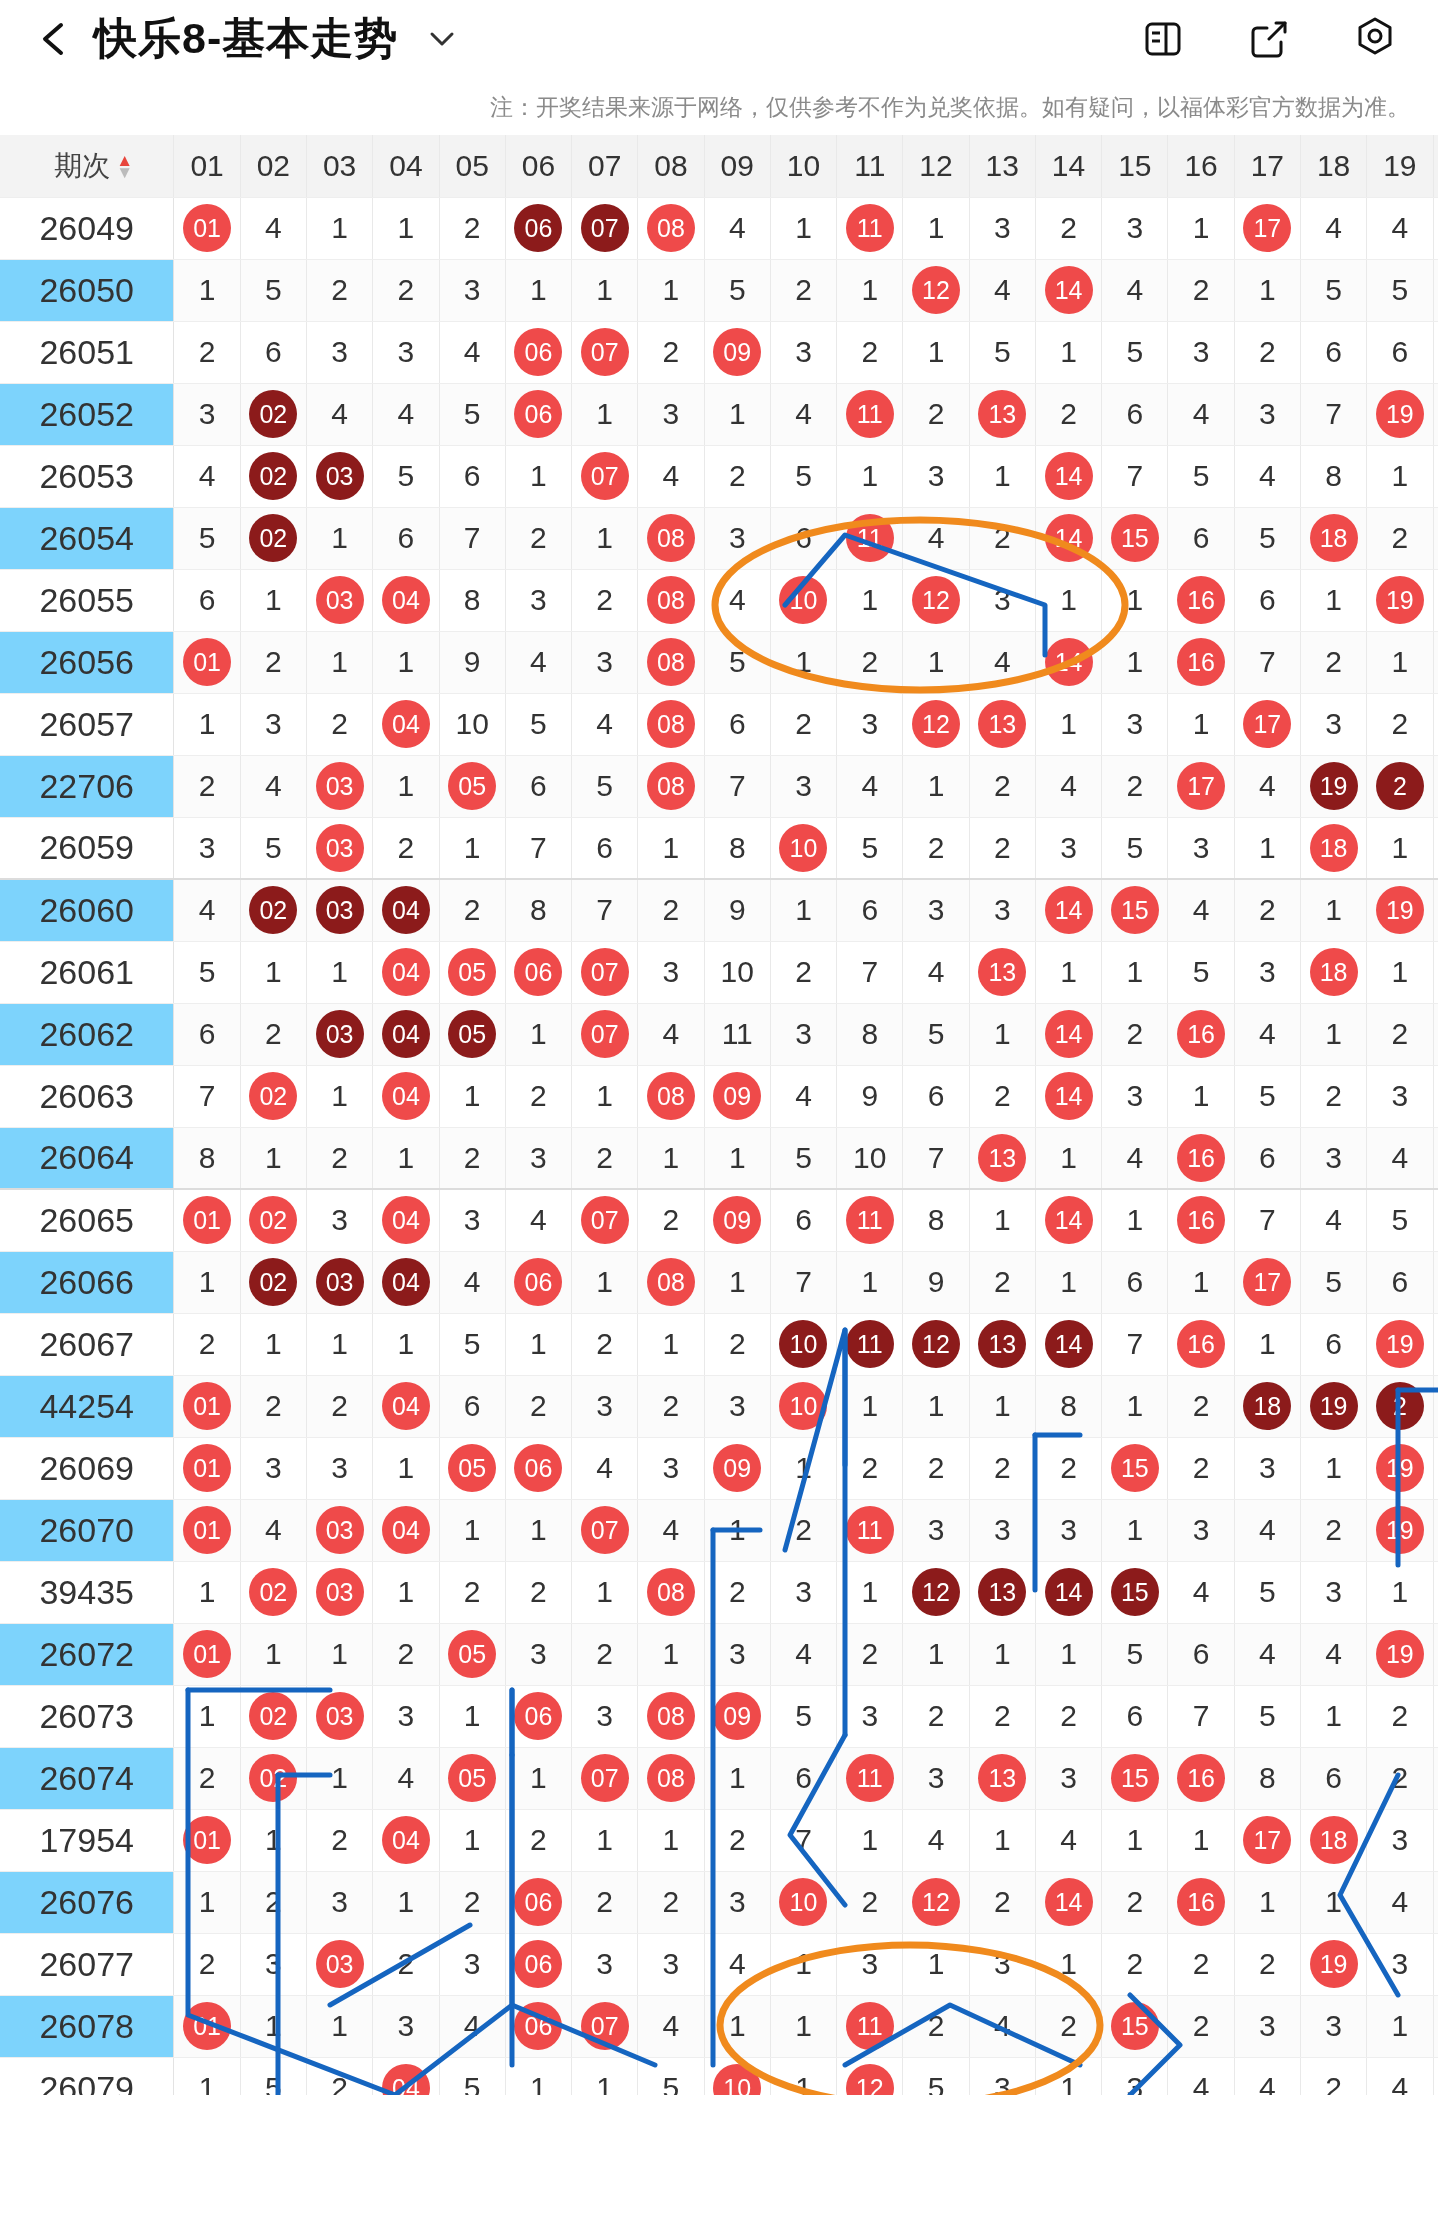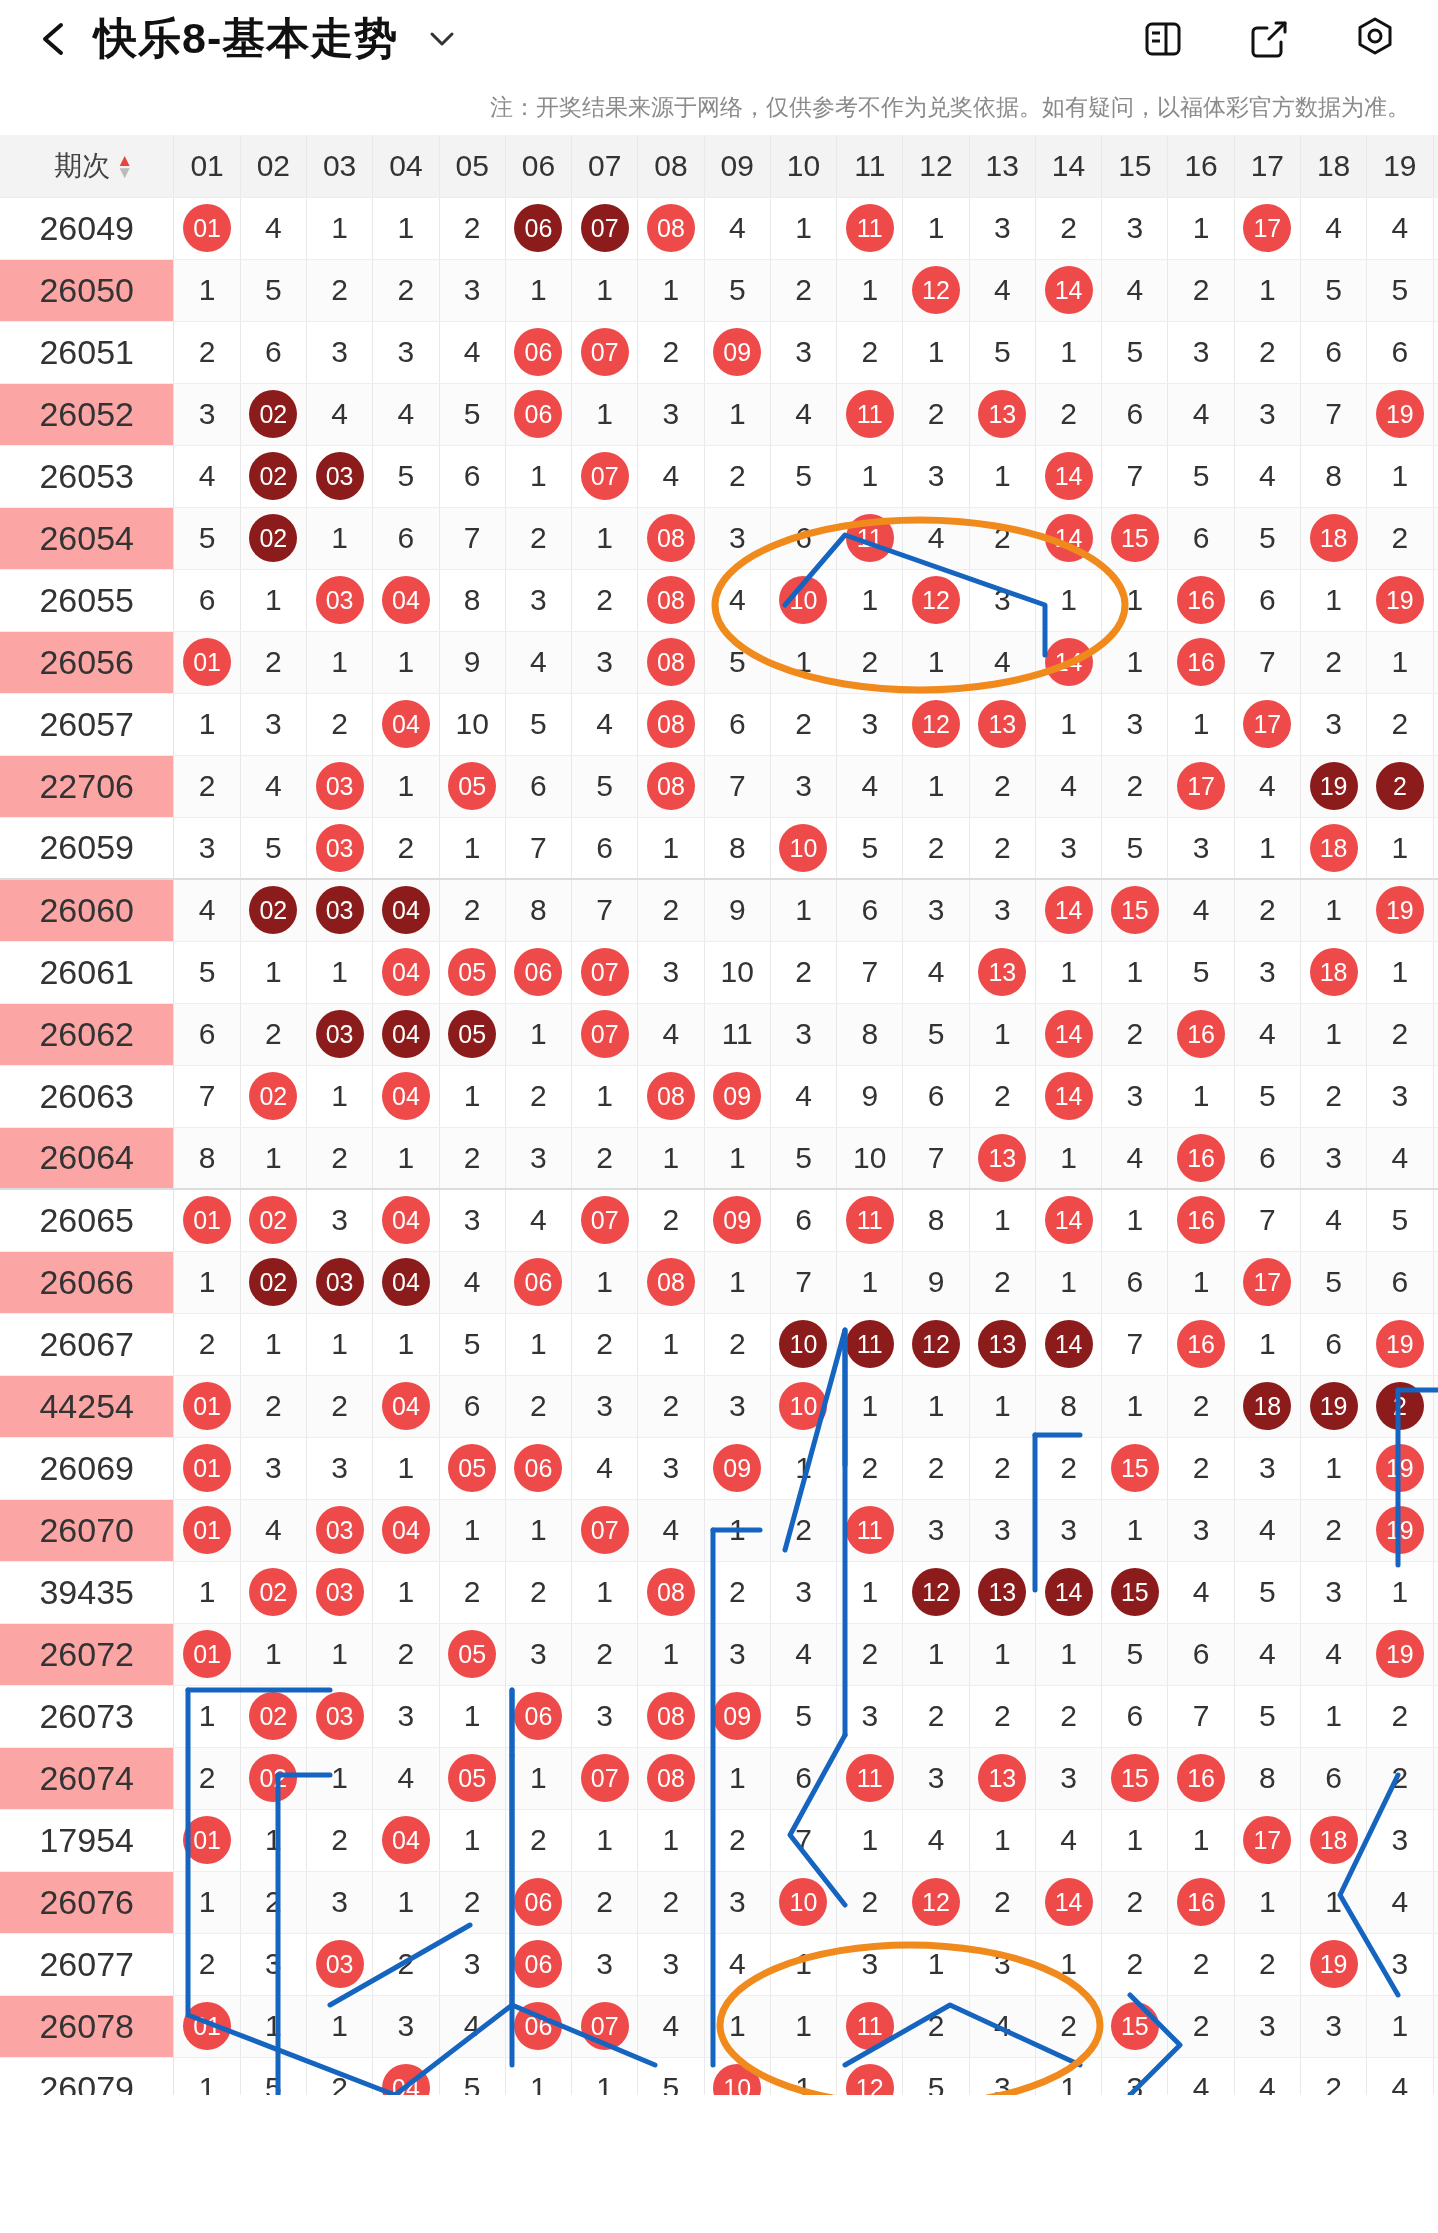--- a/index.html
+++ b/index.html
@@ -106,21 +106,21 @@
   .sort-arrows .up { color:#e8453c; display:block; }
   .sort-arrows .down { display:block; }
 
   tbody td.issue {
     font-size:34px;
     color:#333;
     background:#ffffff;
     border-right:1px solid #e3e3e3;
   }
   tbody tr.alt td { background:#fbfbfb; }
-  tbody tr.alt td.issue { background:#fca5a5; }
+  tbody tr.alt td.issue { background:#7dd3fc; }
   tbody tr.sep td { border-bottom:2px solid #dcdcdc; }
 
   .ball {
     display:inline-block;
     width:48px; height:48px;
     line-height:48px;
     border-radius:50%;
     color:#fff;
     font-size:25px;
     text-align:center;

